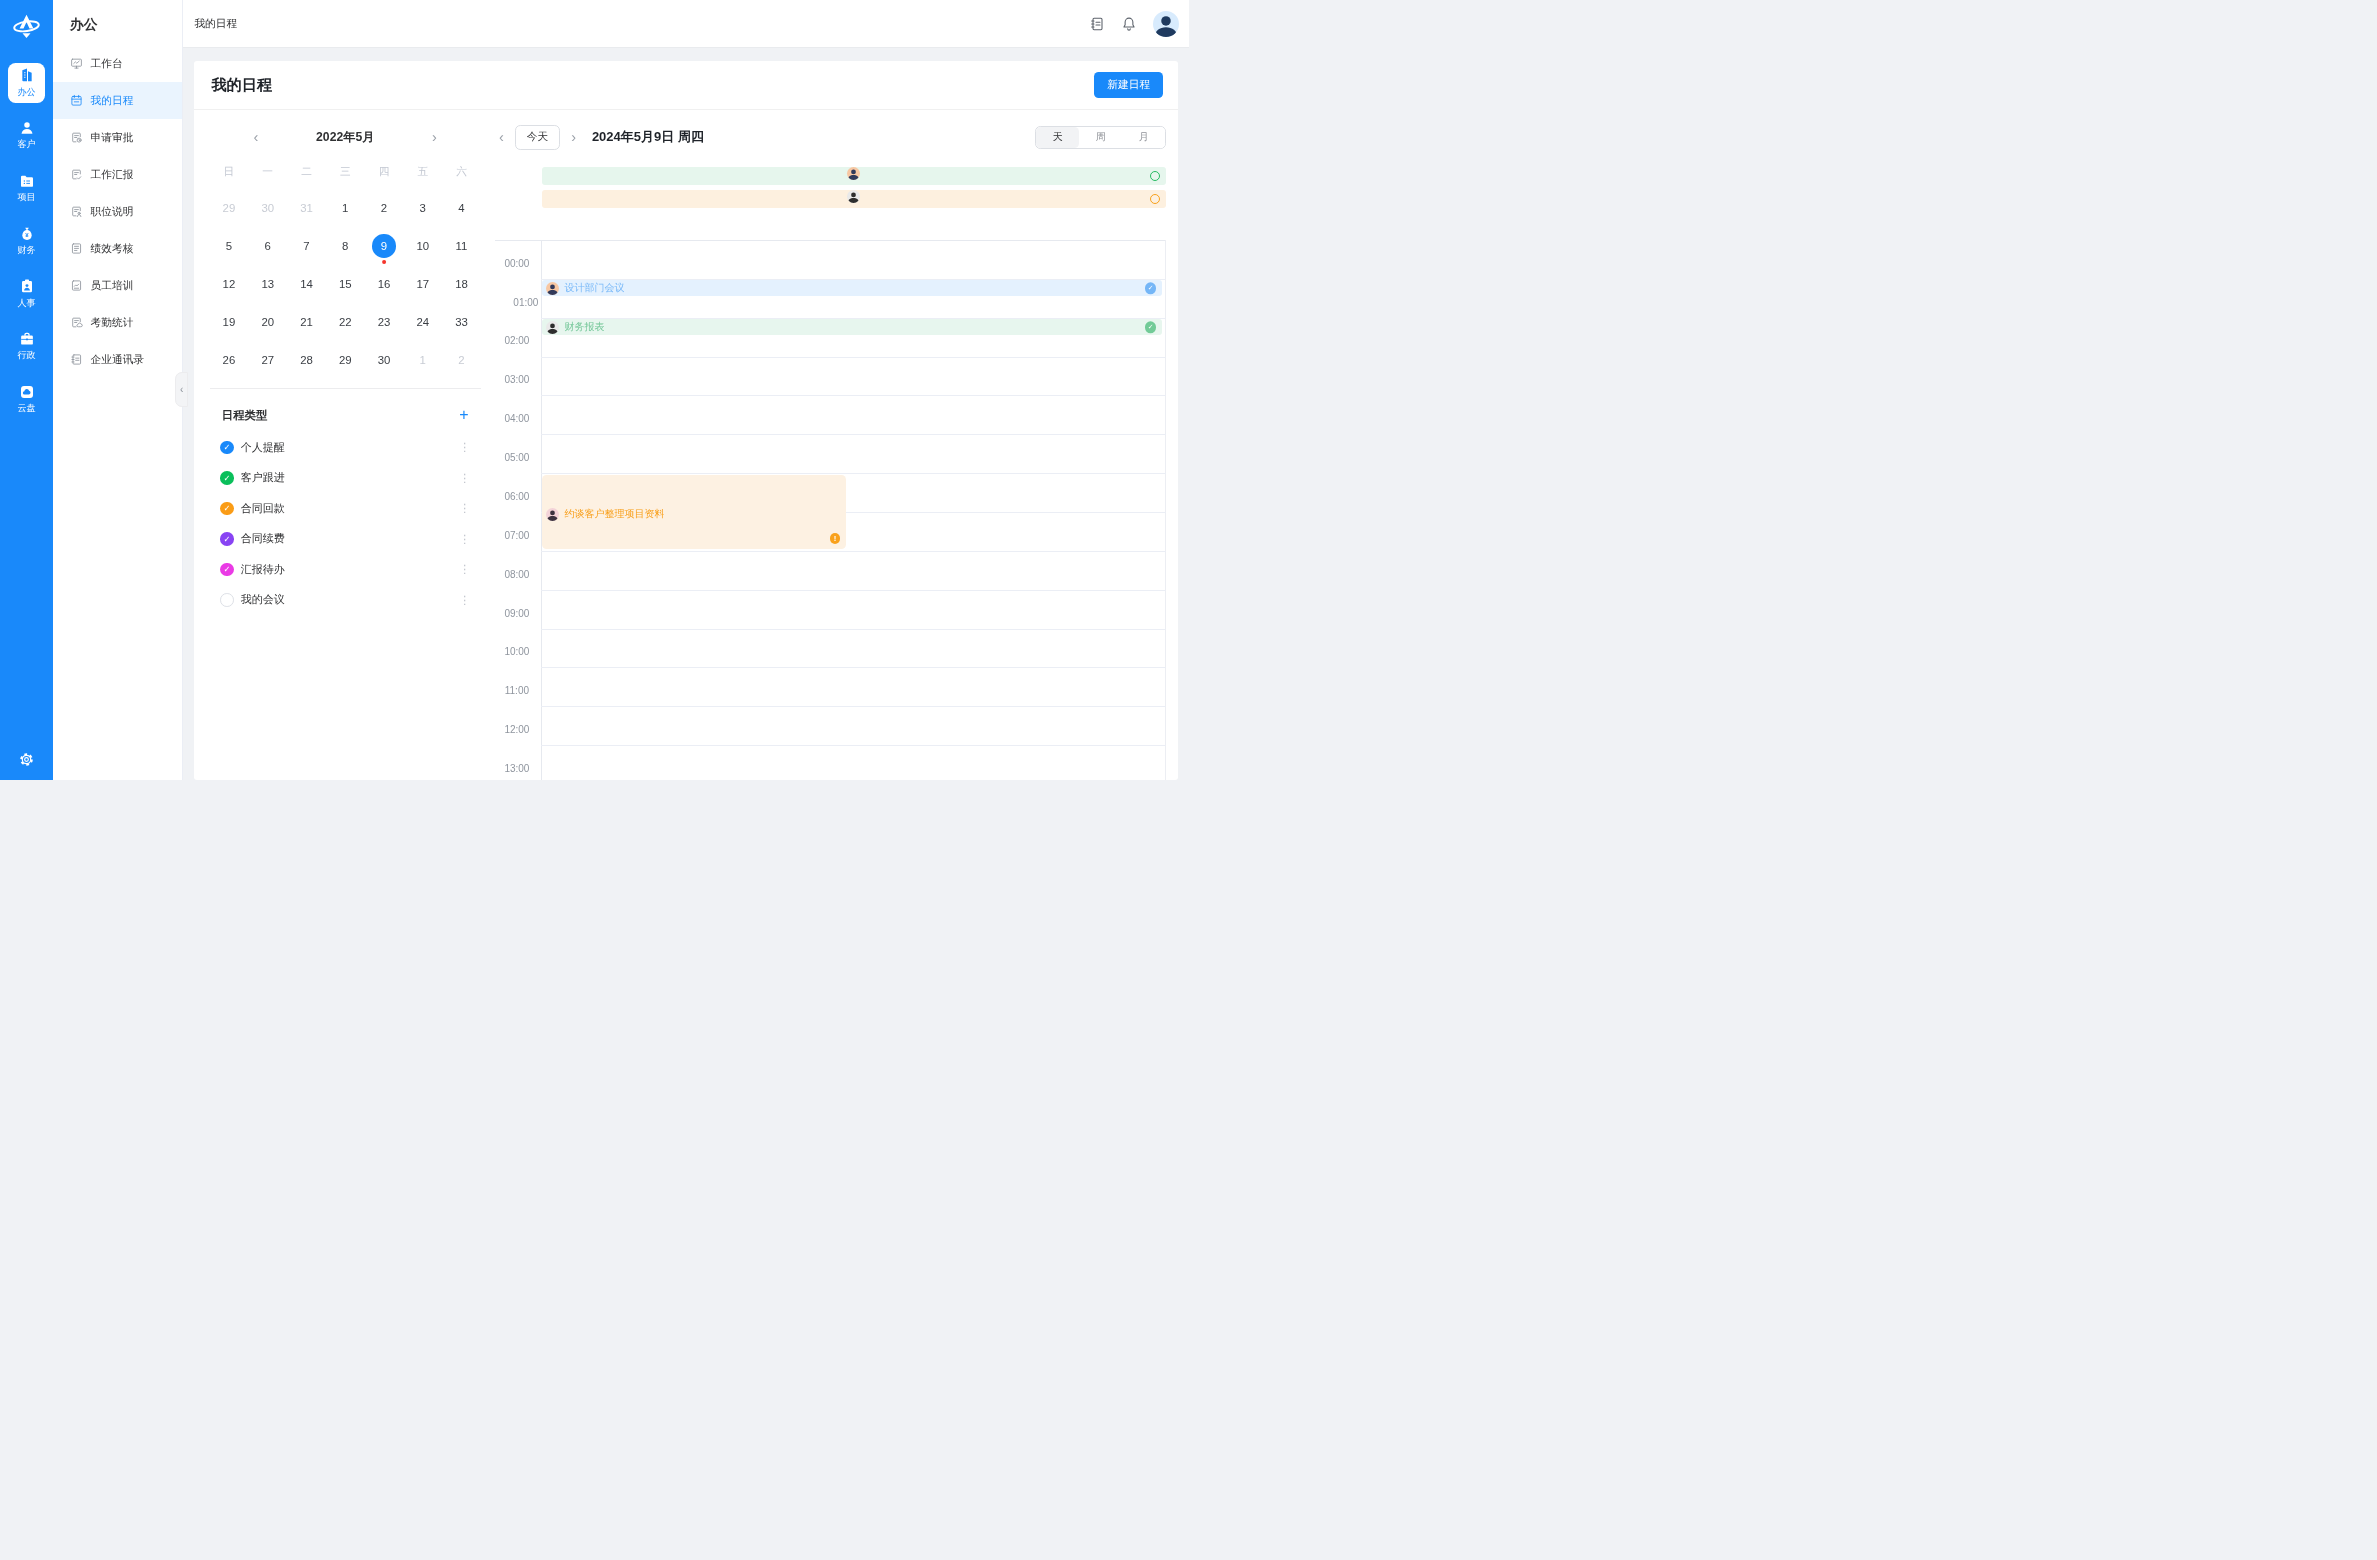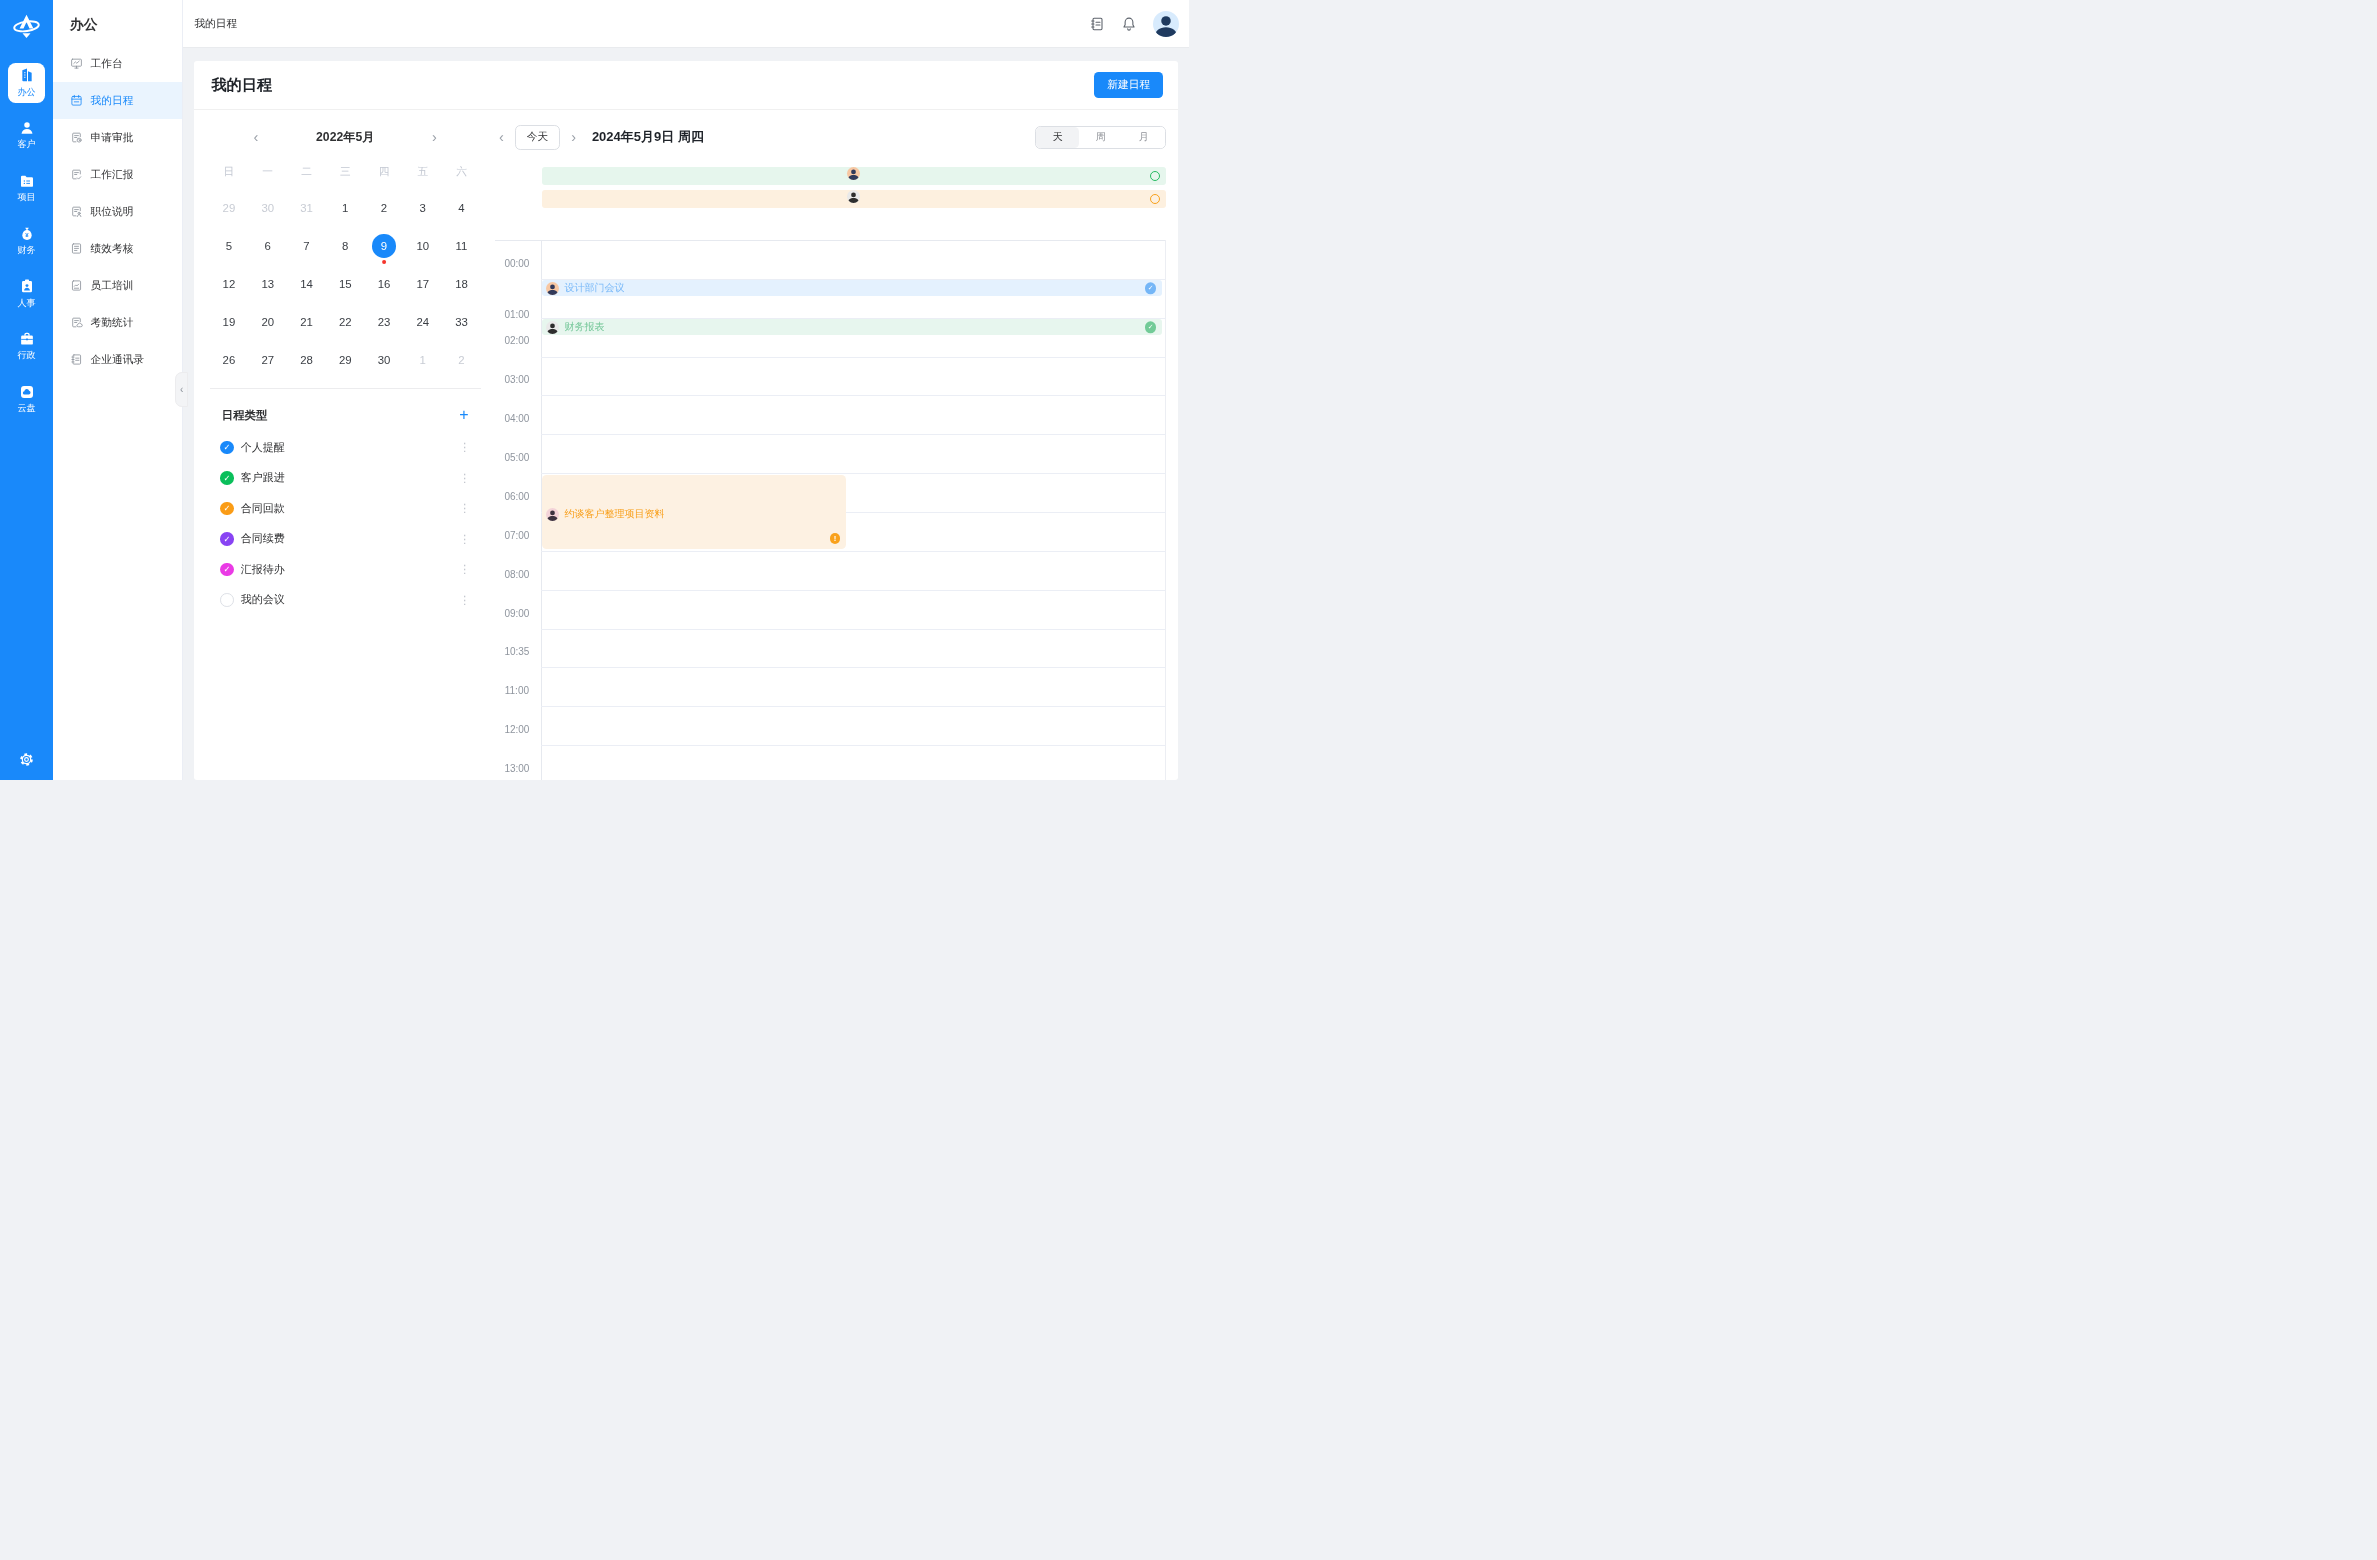--- a/index.html
+++ b/index.html
@@ -525,39 +525,39 @@
                   </span>
                   <span class="ev-title">项目整理</span>
                   <span class="status mid st-circle orange"></span>
                 </div>
               </div>
             <div class="time-grid" id="time-grid">
               <div class="gutter-line"></div>
               <div class="grid-right"></div>
             <div class="hour-label" style="top: 17px;">00:00</div>
                 <div class="hour-line" style="top: 39px;"></div>
-                <div class="hour-label" style="top: 68px;">01:00</div>
+                <div class="hour-label" style="top: 56px; text-align: right;">01:00</div>
                 <div class="hour-line" style="top: 78px;"></div>
                 <div class="hour-label" style="top: 94px;">02:00</div>
                 <div class="hour-line" style="top: 117px;"></div>
                 <div class="hour-label" style="top: 133px;">03:00</div>
                 <div class="hour-line" style="top: 155px;"></div>
                 <div class="hour-label" style="top: 172px;">04:00</div>
                 <div class="hour-line" style="top: 194px;"></div>
                 <div class="hour-label" style="top: 211px;">05:00</div>
                 <div class="hour-line" style="top: 233px;"></div>
                 <div class="hour-label" style="top: 250px;">06:00</div>
                 <div class="hour-line" style="top: 272px;"></div>
                 <div class="hour-label" style="top: 289px;">07:00</div>
                 <div class="hour-line" style="top: 311px;"></div>
                 <div class="hour-label" style="top: 328px;">08:00</div>
                 <div class="hour-line" style="top: 350px;"></div>
                 <div class="hour-label" style="top: 367px;">09:00</div>
                 <div class="hour-line" style="top: 389px;"></div>
-                <div class="hour-label" style="top: 405px;">10:35</div>
+                <div class="hour-label" style="top: 405px;">10:00</div>
                 <div class="hour-line" style="top: 427px;"></div>
                 <div class="hour-label" style="top: 444px;">11:00</div>
                 <div class="hour-line" style="top: 466px;"></div>
                 <div class="hour-label" style="top: 483px;">12:00</div>
                 <div class="hour-line" style="top: 505px;"></div>
                 <div class="hour-label" style="top: 522px;">13:00</div>
                 <div class="event ev-blue-done" style="top: 40px; height: 15.6px; left: 47px; width: 620px;">
                   <span class="avatar" style="background:#f7c7a3">
                     <svg viewBox="0 0 24 24">
                       <circle cx="12" cy="9.2" r="4.4" fill="#31395a"></circle>

